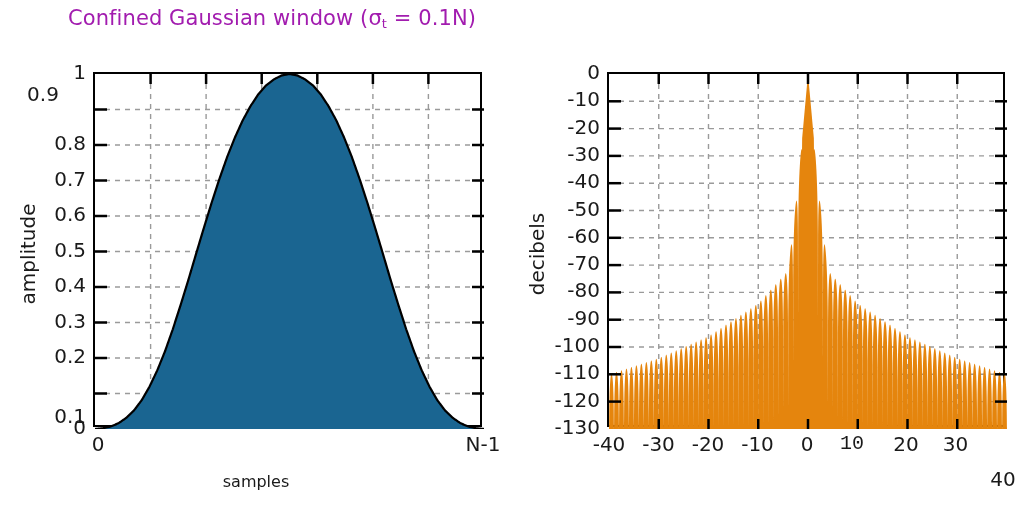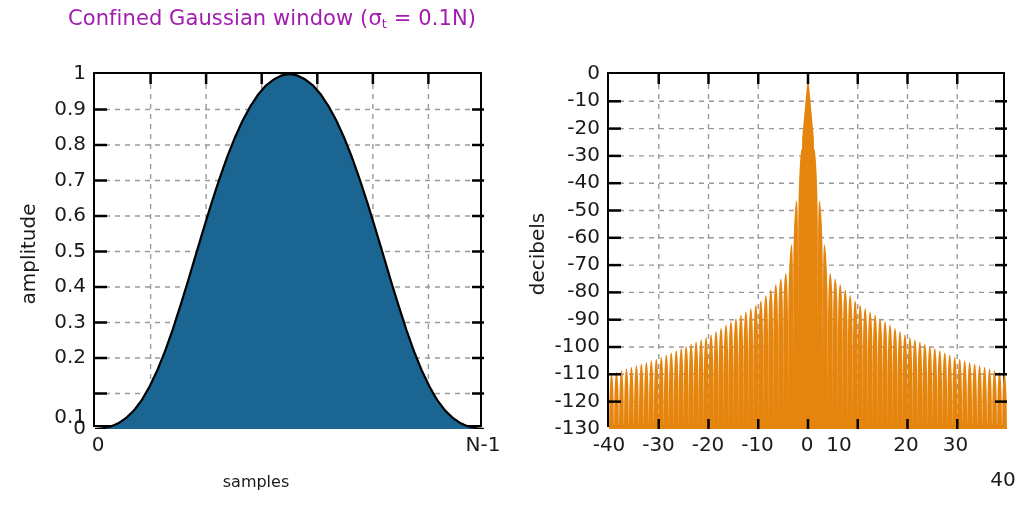--- a/index.html
+++ b/index.html
@@ -38,21 +38,21 @@
 <div class="figure">
 
   <div class="panel panel-left">
 
     <div class="panel-title">
       <span>Confined Gaussian window (σ</span><sub>t</sub><span> = 0.1N)</span>
     </div>
 
     <div class="ytick-labels" style="left:0;top:0;width:86px;height:512px;">
       <div class="ytick" style="top:72px;  width:86px;">1</div>
-      <div class="ytick" style="top:108px;width:86px;">0.9</div>
+      <div class="ytick" style="top:94px;width:86px;text-align:center;">0.9</div>
       <div class="ytick" style="top:143px; width:86px;">0.8</div>
       <div class="ytick" style="top:178.5px;width:86px;">0.7</div>
       <div class="ytick" style="top:214px; width:86px;text-align:right;">0.6</div>
       <div class="ytick" style="top:249.5px;width:86px;">0.5</div>
       <div class="ytick" style="top:285px; width:86px;">0.4</div>
       <div class="ytick" style="top:320.5px;width:86px;">0.3</div>
       <div class="ytick" style="top:356px; width:86px;">0.2</div>
       <div class="ytick" style="top:391.5px;width:86px;margin-top:24px;">0.1</div>
       <div class="ytick" style="top:427px; width:86px;">0</div>
     </div>
@@ -222,20 +222,20 @@
         </svg>
       </div>
     </div>
 
     <div class="xtick-labels" style="left:0;top:434px;width:512px;height:30px;">
       <div class="xtick" style="left:97px;">-40</div>
       <div class="xtick" style="left:146.5px;">-30</div>
       <div class="xtick" style="left:196px;">-20</div>
       <div class="xtick" style="left:245.5px;">-10</div>
       <div class="xtick" style="left:295px;">0</div>
-      <div class="xtick" style="left:327px;">10</div>
+      <div class="xtick" style="left:340px;font-family:Liberation Mono, monospace;">10</div>
       <div class="xtick" style="left:394px;">20</div>
       <div class="xtick" style="left:443.5px;">30</div>
       <div class="xtick" style="left:491px;margin-top:35px;">40</div>
     </div>
 
   </div>
 </div>
 
 </body></html>

